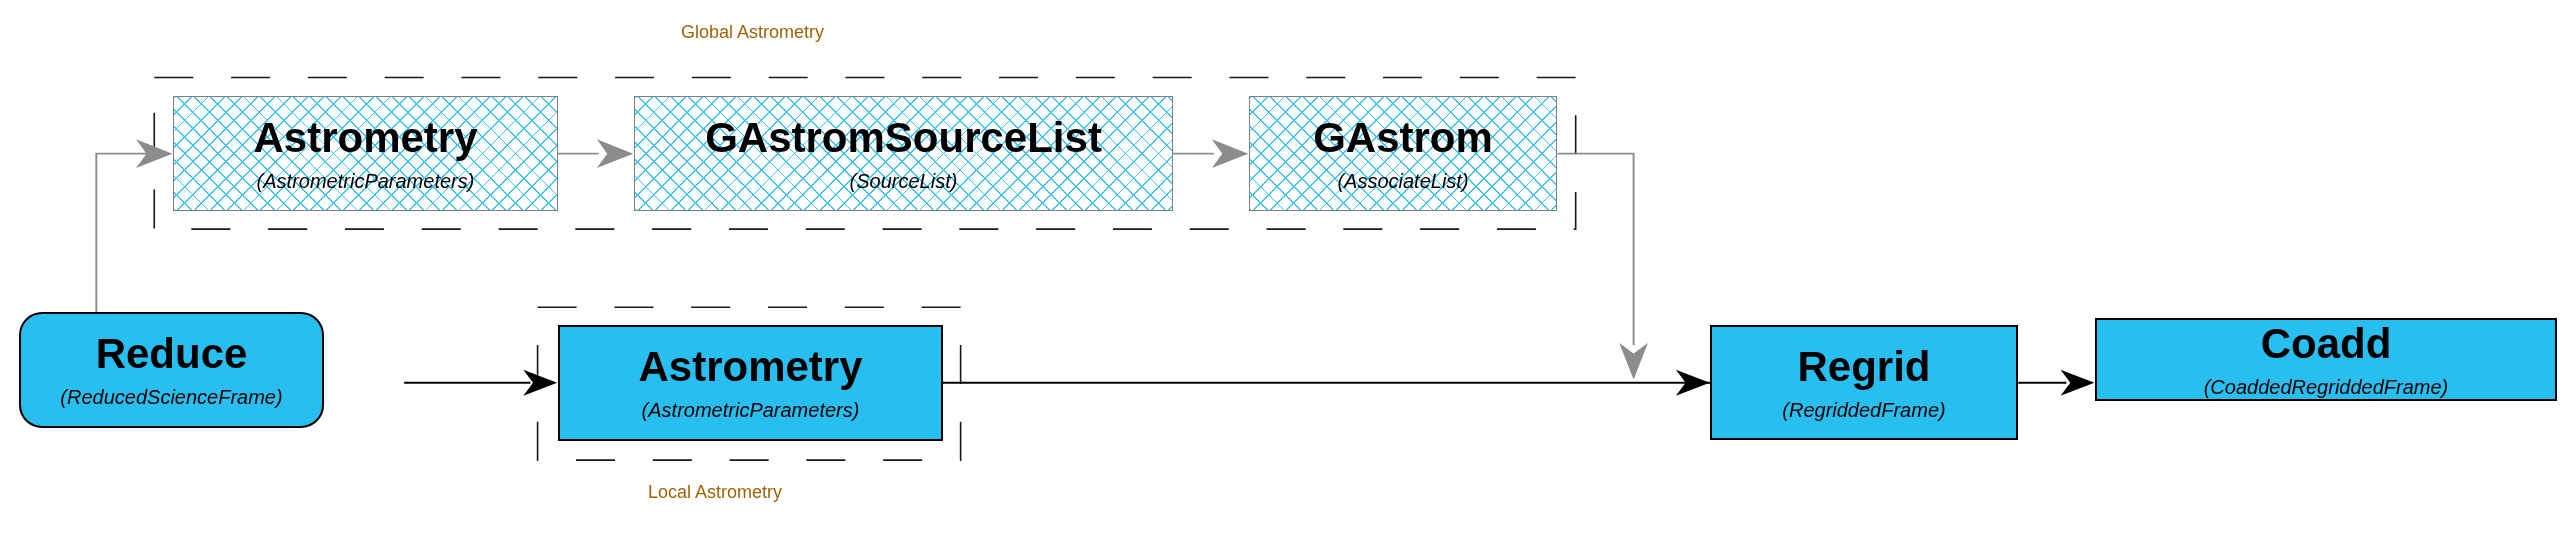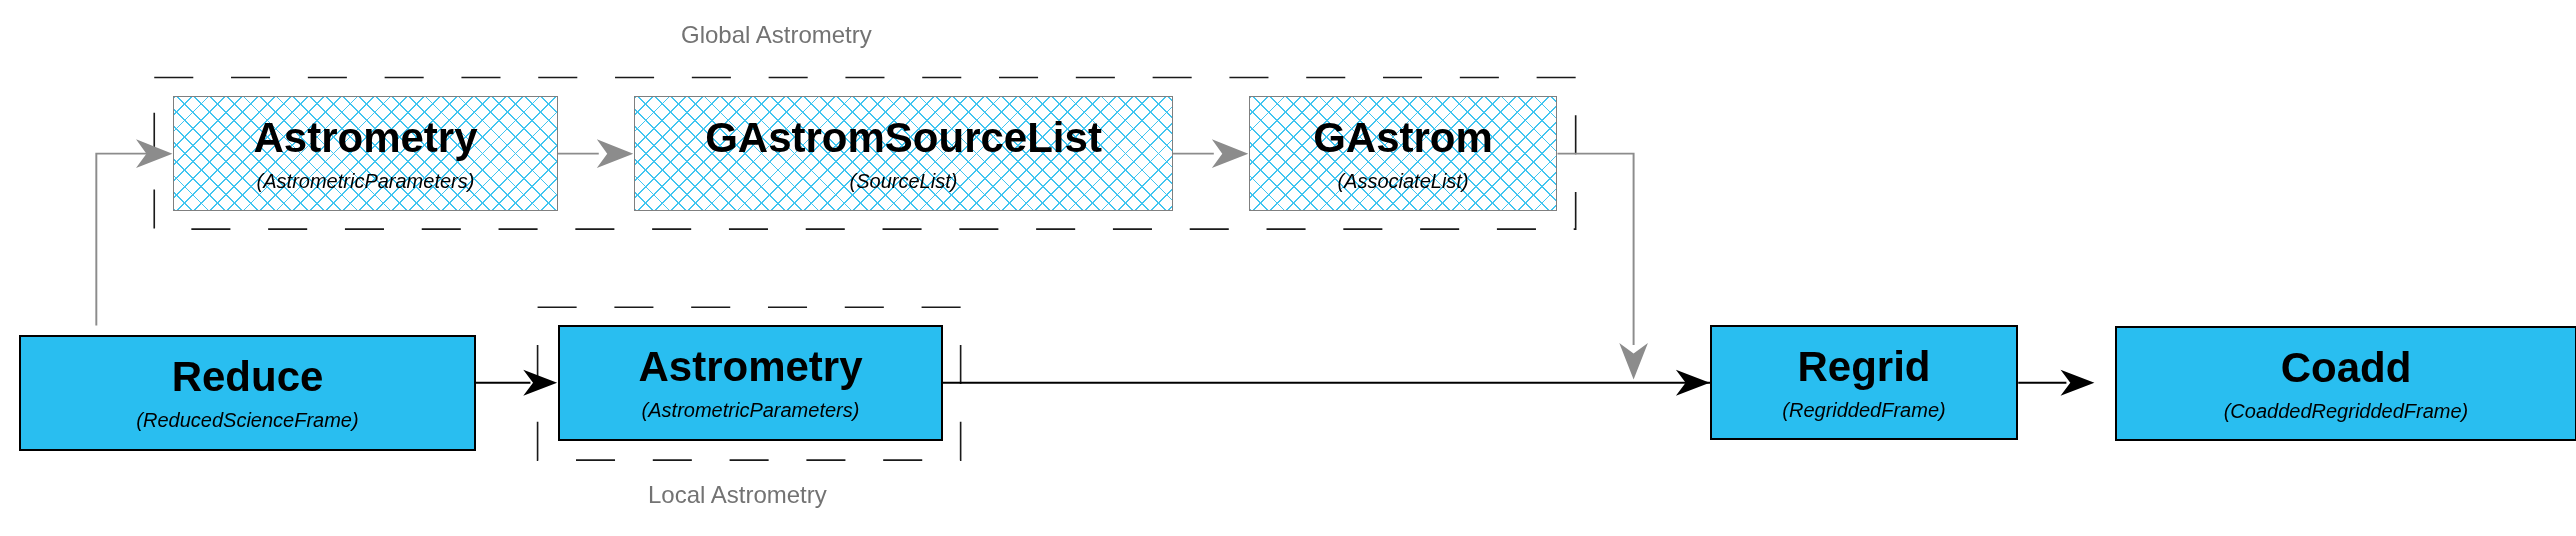--- a/index.html
+++ b/index.html
@@ -59,23 +59,23 @@
   .node .subtitle{
     font-style:italic;
     font-size:20px;
     line-height:1;
     color:#000;
     white-space:nowrap;
   }
   .group-label{
     position:absolute;
     z-index:2;
-    font-size:24px;
+    font-size:18px;
     line-height:1;
-    color:#737373;
+    color:#a16207;
     white-space:nowrap;
   }
 </style>
 </head>
 <body>
 
 <div id="canvas">
 
   <svg id="edge-layer" viewBox="0 0 3958 825" xmlns="http://www.w3.org/2000/svg">
 
@@ -113,31 +113,31 @@
   </div>
   <div class="node hatched" style="left:1249px;top:96px;width:308px;height:115px;">
     <span class="title">GAstrom</span>
     <span class="subtitle">(AssociateList)</span>
   </div>
   <div class="node hatched" style="left:634px;top:96px;width:539px;height:115px;">
     <span class="title">GAstromSourceList</span>
     <span class="subtitle">(SourceList)</span>
   </div>
 
-  <div class="node solid" style="left:19px;top:335px;width:457px;height:116px;">
+  <div class="node solid" style="left:19px;top:312px;width:305px;height:116px;border-radius:23px;">
     <span class="title">Reduce</span>
     <span class="subtitle">(ReducedScienceFrame)</span>
   </div>
   <div class="node solid" style="left:558px;top:325px;width:385px;height:116px;">
     <span class="title">Astrometry</span>
     <span class="subtitle">(AstrometricParameters)</span>
   </div>
   <div class="node solid" style="left:1710px;top:325px;width:308px;height:115px;">
     <span class="title">Regrid</span>
     <span class="subtitle">(RegriddedFrame)</span>
   </div>
-  <div class="node solid" style="left:2095px;top:326px;width:462px;height:115px;margin-left:20px;">
+  <div class="node solid" style="left:2095px;top:318px;width:462px;height:83px;">
     <span class="title">Coadd</span>
     <span class="subtitle">(CoaddedRegriddedFrame)</span>
   </div>
 
 </div>
 
 
 </body></html>

